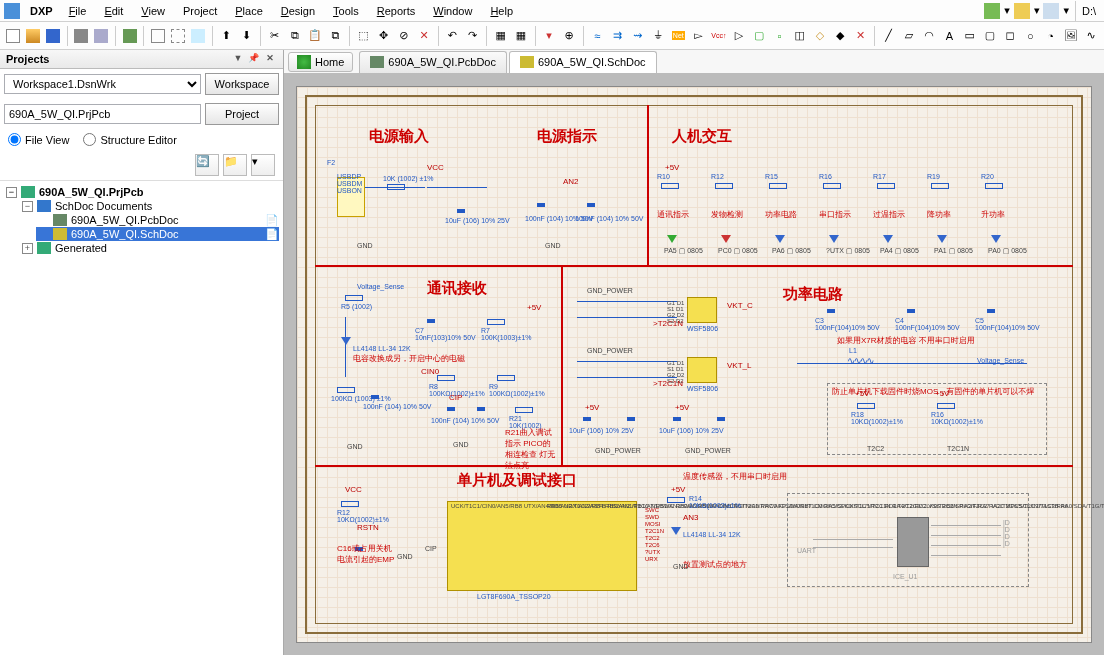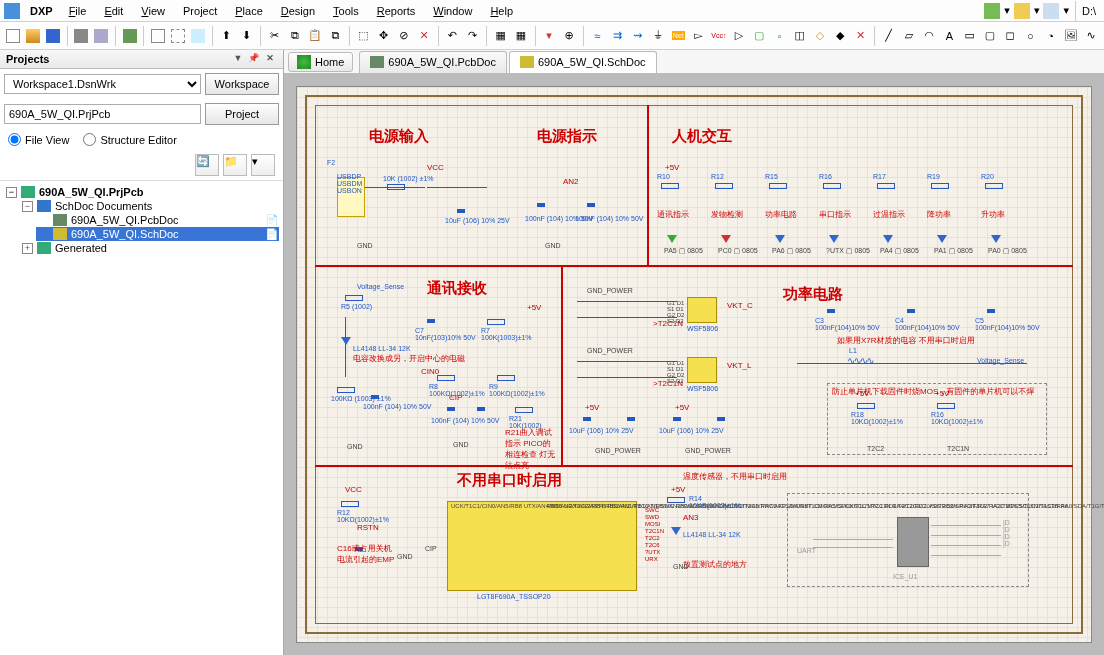--- a/index.html
+++ b/index.html
@@ -289,21 +289,21 @@
           <div style="position:absolute; left:350px; top:18px; width:2px; height:160px; background:#cc0000;"></div>
           <div style="position:absolute; left:18px; top:178px; right:18px; height:2px; background:#cc0000;"></div>
           <div style="position:absolute; left:264px; top:178px; width:2px; height:200px; background:#cc0000;"></div>
           <div style="position:absolute; left:18px; top:378px; right:18px; height:2px; background:#cc0000;"></div>
 
           <div class="block-title" style="left:72px; top:40px;">电源输入</div>
           <div class="block-title" style="left:240px; top:40px;">电源指示</div>
           <div class="block-title" style="left:375px; top:40px;">人机交互</div>
           <div class="sub-title" style="left:130px; top:192px;">通讯接收</div>
           <div class="sub-title" style="left:452px; top:198px;padding-left:34px;">功率电路</div>
-          <div class="sub-title" style="left:160px; top:384px;">不用串口时启用</div>
+          <div class="sub-title" style="left:160px; top:384px;">单片机及调试接口</div>
 
           <div class="comp-box" style="left:40px; top:90px; width:28px; height:40px;"></div>
           <div class="annot-blue" style="left:40px; top:86px;">USBDP<br>USBDM<br>USBON</div>
           <div class="wire" style="left:68px; top:100px; width:60px; height:1px;"></div>
           <div class="pwr-arrow" style="left:130px; top:76px;">VCC</div>
           <div class="res" style="left:90px; top:97px;"></div>
           <div class="annot-blue" style="left:86px; top:88px;">10K (1002) ±1%</div>
           <div class="wire" style="left:130px; top:100px; width:60px; height:1px;"></div>
           <div class="cap" style="left:160px; top:122px;"></div>
           <div class="annot-blue" style="left:148px; top:130px;">10uF (106) 10% 25V</div>

